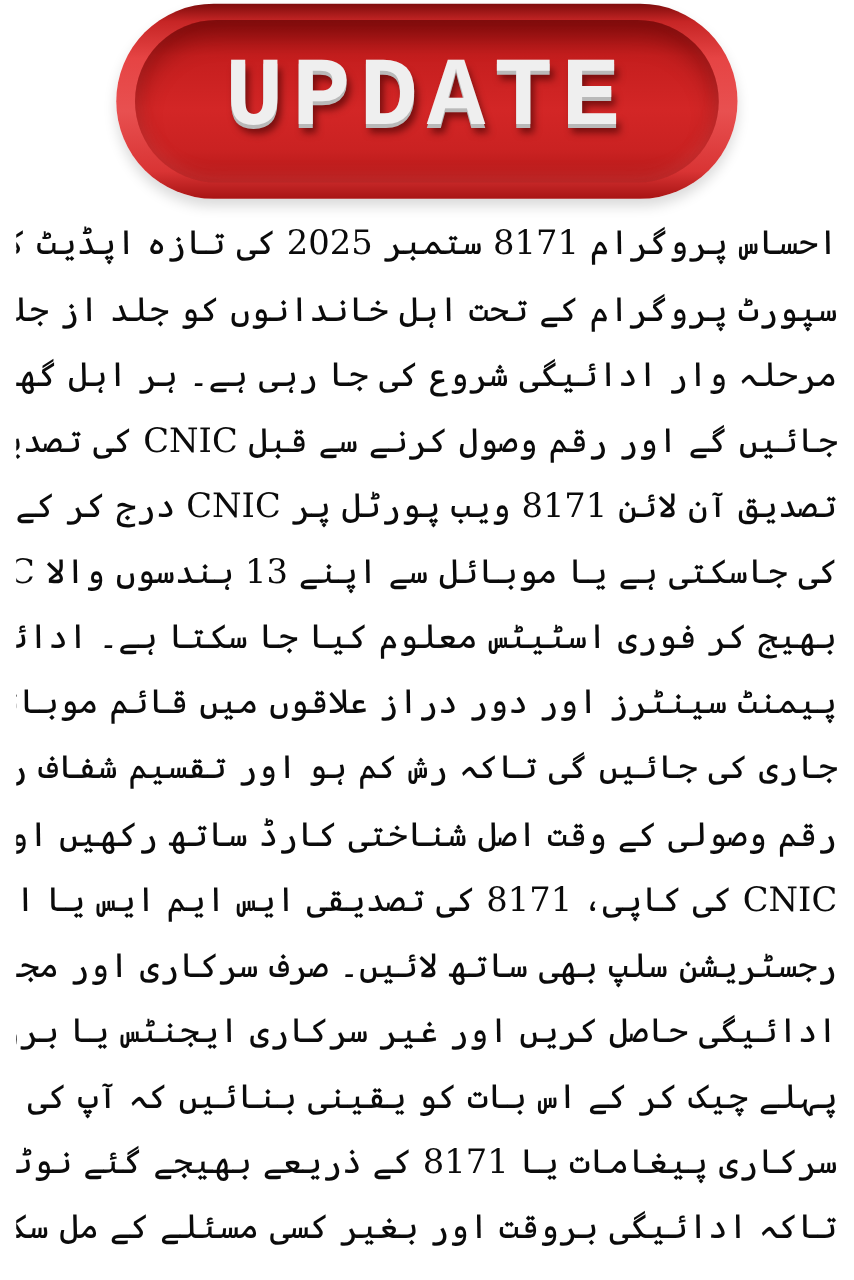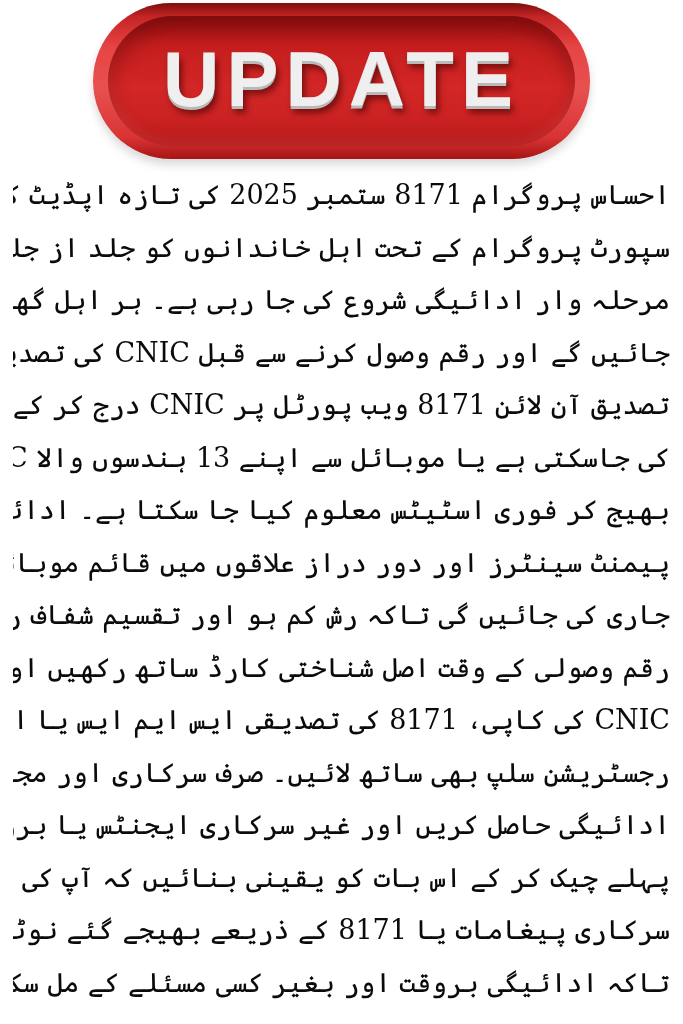--- a/index.html
+++ b/index.html
@@ -40,21 +40,21 @@
     background: linear-gradient(180deg,
       #9e1111 0%, #c51e1e 22%, #d32626 55%,
       #ca2222 80%, #b31717 100%);
     box-shadow: inset 0 12px 20px rgba(70,0,0,0.40),
                 inset 0 -6px 12px rgba(255,140,140,0.18);
     display: flex;
     align-items: center;
     justify-content: center;
   }
   .btn-label {
-    font-family: Liberation Sans, sans-serif;
+    font-family: Liberation Mono, monospace;
     font-weight: 700;
     font-size: 78px;
     letter-spacing: 7px;
     color: #efefef;
     text-shadow: 0 3px 0 #b9b9b9, 3px 7px 6px rgba(60,0,0,0.60);
     transform: translateY(-2px);
   }
 
   
   .article {

